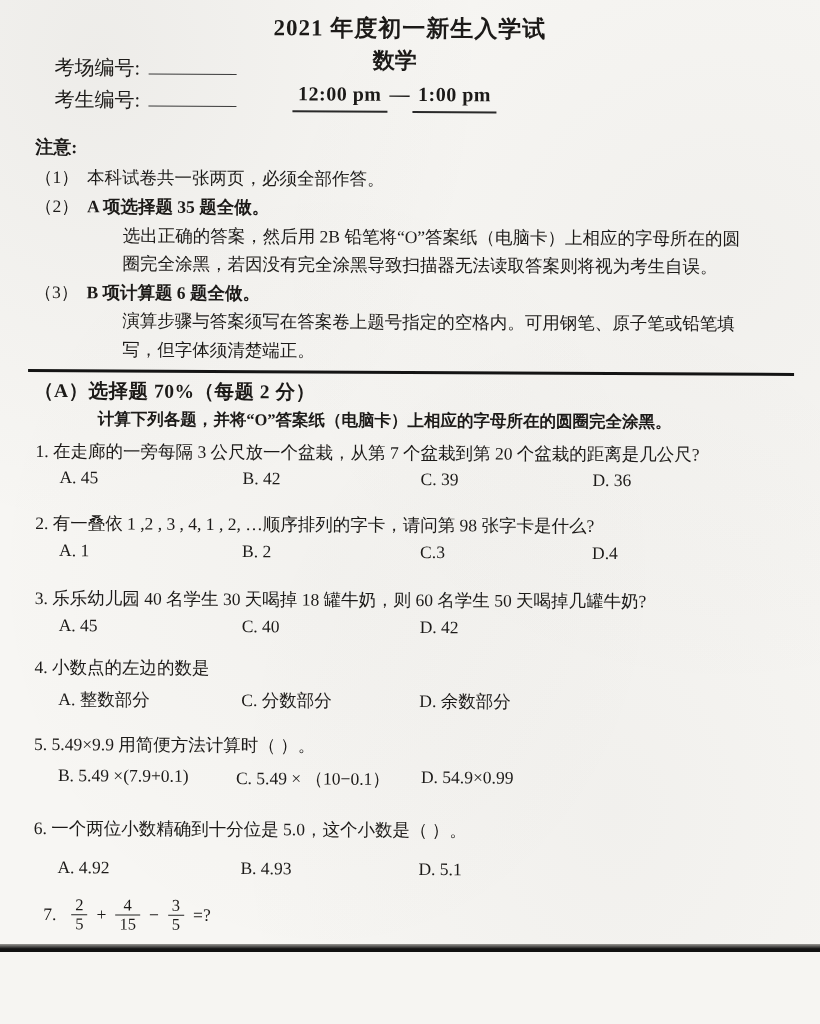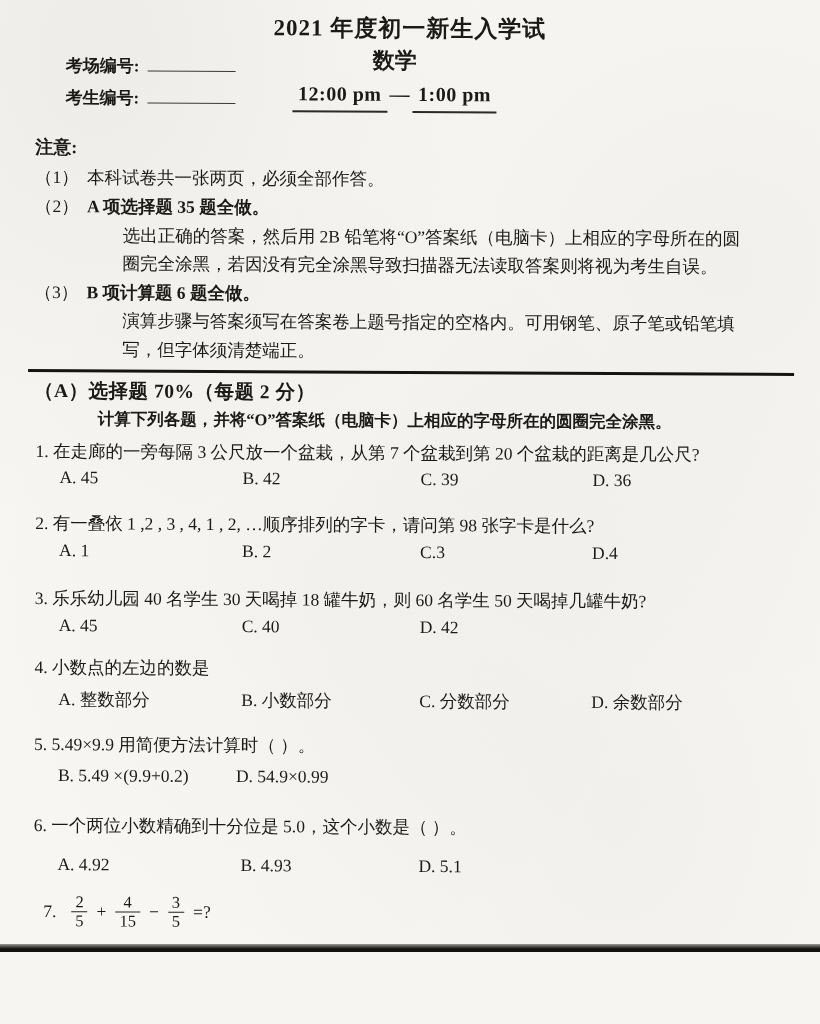--- a/index.html
+++ b/index.html
@@ -34,21 +34,21 @@
   .subject {
     position:absolute; left:0; right:30px; top:0;
     text-align:center; font-size:22px; font-weight:bold;
   }
   .time {
     position:absolute; left:0; right:30px; top:37px;
     text-align:center; font-size:20px; font-weight:bold; letter-spacing:0.5px;
   }
   .time .u { border-bottom:2px solid #2a2a2a; padding:0 6px 6px 6px; }
   .time .dash { padding:0 2px; }
-  .id-row { position:absolute; left:66px; font-size:17px;font-weight:bold; }
+  .id-row { position:absolute; left:55px; font-size:20px; }
   .id-row.room { top:10px; }
   .id-row.cand { top:42px; }
   .blank {
     display:inline-block; width:88px; height:14px;
     border-bottom:1.6px solid #3a3a3a; margin-left:8px; vertical-align:baseline;
   }
 
   .notice { margin-top:8px; padding-left:36px; font-size:17.5px; line-height:1.5; }
   .notice .head { font-weight:bold; font-size:18px; }
   .n-line { margin-top:3px; }
@@ -177,30 +177,30 @@
         <span>A. 45</span>
         <span>C. 40</span>
         <span>D. 42</span>
       </div>
     </div>
 
     <div class="q q4">
       <div class="q-text">4. 小数点的左边的数是</div>
       <div class="opts">
         <span>A. 整数部分</span>
-        <span>B. 小数部分</span>
         <span>C. 分数部分</span>
         <span>D. 余数部分</span>
       </div>
     </div>
 
     <div class="q q5">
       <div class="q-text">5. 5.49×9.9 用简便方法计算时（ ）。</div>
       <div class="opts">
-        <span>B. 5.49 ×(9.9+0.2)</span>
+        <span>B. 5.49 ×(7.9+0.1)</span>
+        <span>C. 5.49 × （10−0.1）</span>
         <span>D. 54.9×0.99</span>
       </div>
     </div>
 
     <div class="q q6">
       <div class="q-text">6. 一个两位小数精确到十分位是 5.0，这个小数是（ ）。</div>
       <div class="opts">
         <span>A. 4.92</span>
         <span>B. 4.93</span>
         <span>D. 5.1</span>

